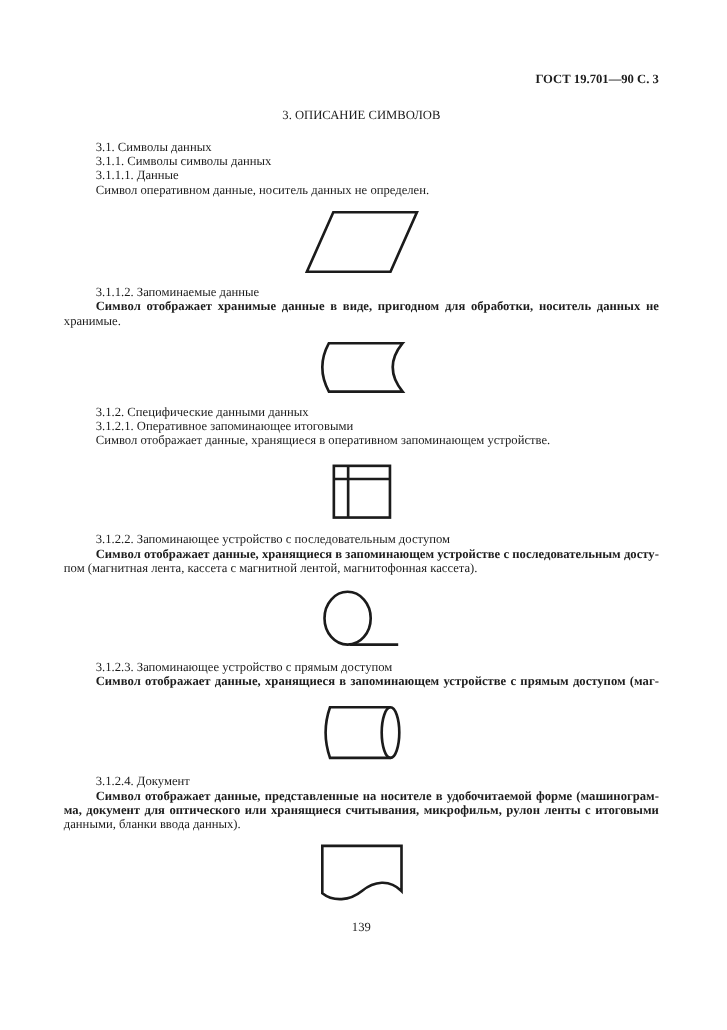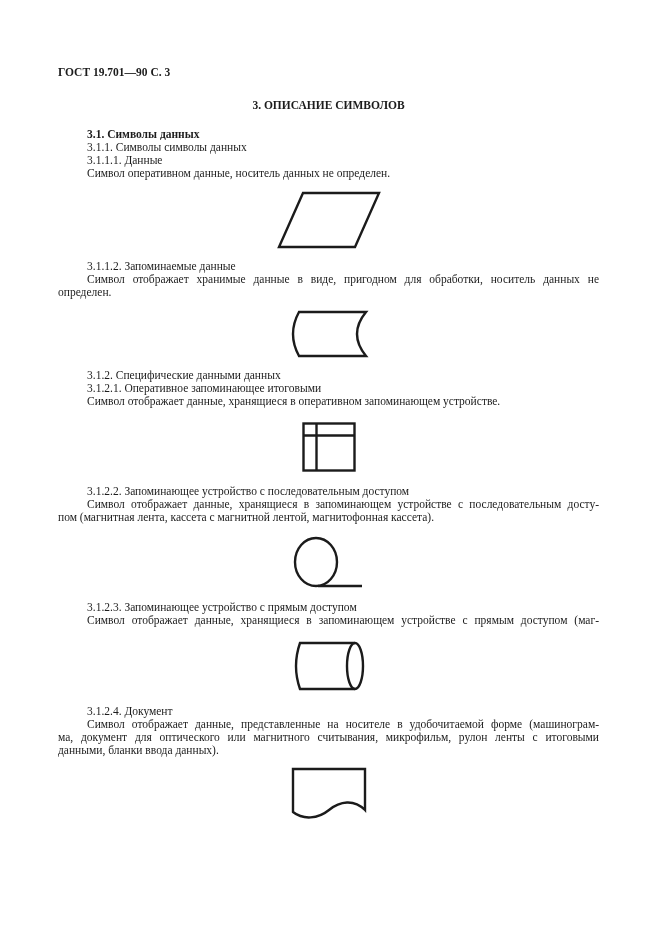--- a/index.html
+++ b/index.html
@@ -9,27 +9,27 @@
     height: 936px;
     margin: 0 auto;
     background: #ffffff;
     box-sizing: border-box;
     padding: 66px 62px 0 58px;
     font-family: "Liberation Serif", "DejaVu Serif", serif;
     font-size: 11.5px;
     line-height: 13px;
     color: #1c1c1c;
   }
-  .hdr   { font-weight: bold; }
-  .title { text-align: center; font-weight: bold; margin-top: 20px; }
+  .hdr   { text-align: right; font-weight: bold; }
+  .title { text-align: center; font-weight: normal; margin-top: 20px; }
   .sec-first { margin-top: 16px; }
   .ln    { height: 13px; white-space: nowrap; overflow: visible; }
   .ind   { padding-left: 29px; }
-  .bold  { font-weight: bold; }
-  .jst   { text-align: justify; text-align-last: justify; white-space: normal; }
+  .bold  { font-weight: normal; }
+  .jst   { text-align: justify; text-align-last: justify; white-space: normal; font-weight: bold; }
   .figure {
     display: flex;
     align-items: center;
     justify-content: center;
   }
   .fig-1 { height: 80px; }
   .fig-2 { height: 70px; }
   .fig-3 { height: 77px; }
   .fig-4 { height: 77px; }
   .fig-5 { height: 78px; }
@@ -55,21 +55,21 @@
     <div class="figure fig-1">
       <svg width="106" height="60" viewBox="0 0 106 60">
         <polygon class="shape" points="27,3 103,3 79,57 3,57"></polygon>
       </svg>
     </div>
   </div>
 
   <div>
     <div class="ln ind">3.1.1.2. Запоминаемые данные</div>
     <div class="ln ind jst">Символ отображает хранимые данные в виде, пригодном для обработки, носитель данных не</div>
-    <div class="ln">определен.</div>
+    <div class="ln">хранимые.</div>
     <div class="figure fig-2">
       <svg width="86" height="50" viewBox="0 0 86 50">
         <path class="shape" d="M 13,3 L 80,3 Q 62,25 80,47 L 13,47 Q 1,25 13,3 Z"></path>
       </svg>
     </div>
   </div>
 
   <div>
     <div class="ln ind">3.1.2. Специфические данными данных</div>
     <div class="ln ind">3.1.2.1. Оперативное запоминающее итоговыми</div>
@@ -102,23 +102,24 @@
       <svg width="74" height="52" viewBox="0 0 74 52">
         <path class="shape" d="M 63,3 L 8,3 Q 0,26 8,49 L 63,49"></path>
         <ellipse class="shape" cx="63" cy="26" rx="8" ry="23"></ellipse>
       </svg>
     </div>
   </div>
 
   <div>
     <div class="ln ind">3.1.2.4. Документ</div>
     <div class="ln ind jst">Символ отображает данные, представленные на носителе в удобочитаемой форме (машинограм-</div>
-    <div class="ln jst">ма, документ для оптического или магнитного считывания, микрофильм, рулон ленты с итоговыми</div>
+    <div class="ln jst">ма, документ для оптического или хранящиеся считывания, микрофильм, рулон ленты с итоговыми</div>
     <div class="ln">данными, бланки ввода данных).</div>
     <div class="figure fig-6">
       <svg width="78" height="54" viewBox="0 0 78 54">
         <path class="shape" d="M 3,3 L 75,3 L 75,44 C 64,33 50,35 39,44 C 28,53 13,54 3,46 Z"></path>
       </svg>
     </div>
   </div>
 
+  <div class="pageno ln">139</div>
 
 </div>
 
 </body></html>

